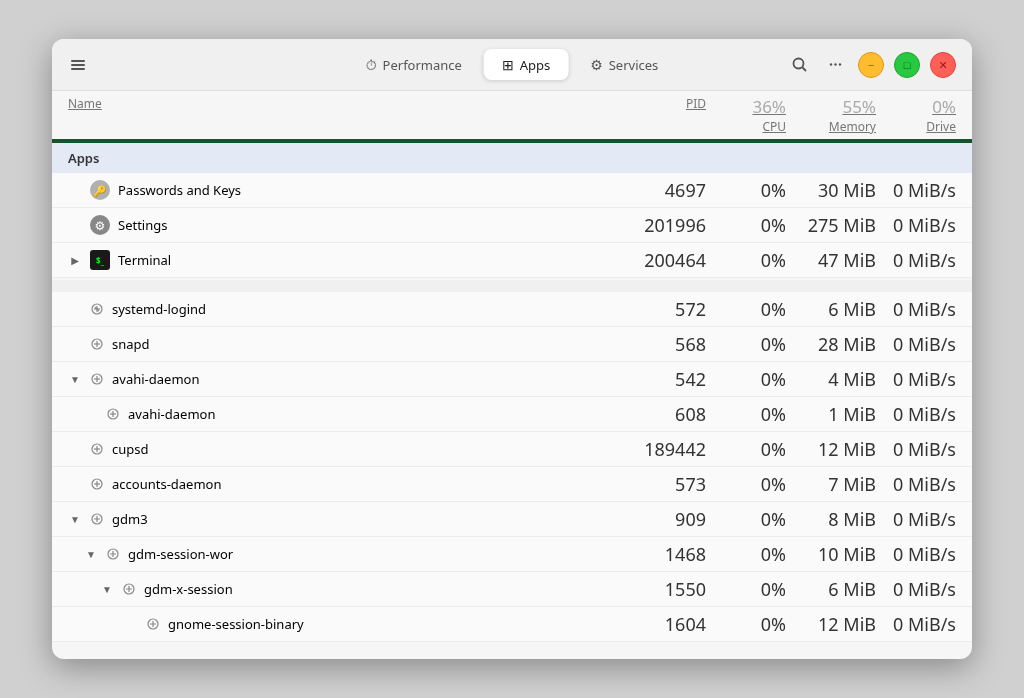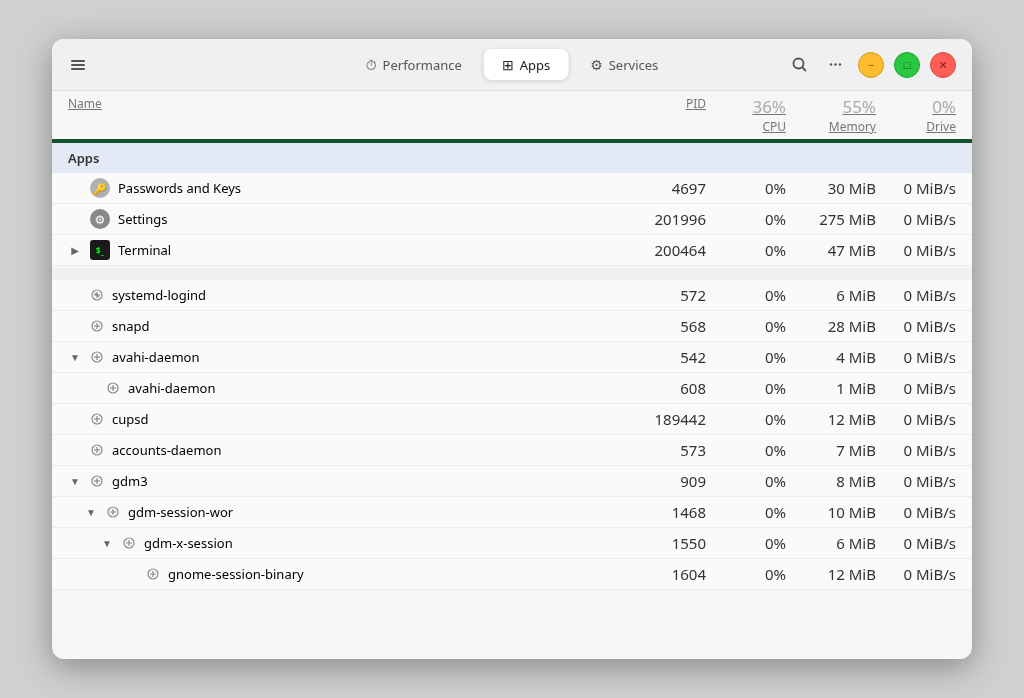--- a/index.html
+++ b/index.html
@@ -188,21 +188,21 @@
       align-items: center;
       justify-content: center;
       color: #666;
       font-size: 10px;
       cursor: pointer;
       flex-shrink: 0;
     }
     .col-val {
       text-align: right;
       color: #333;
-      font-size: 15px;
+      font-size: 18px;
     }
     .indent-1 { padding-left: 32px; }
     .indent-2 { padding-left: 48px; }
     .indent-3 { padding-left: 72px; }
     
     .content::-webkit-scrollbar { width: 8px; }
     .content::-webkit-scrollbar-track { background: transparent; }
     .content::-webkit-scrollbar-thumb { background: #ccc; border-radius: 4px; }
   </style>
 </head>

